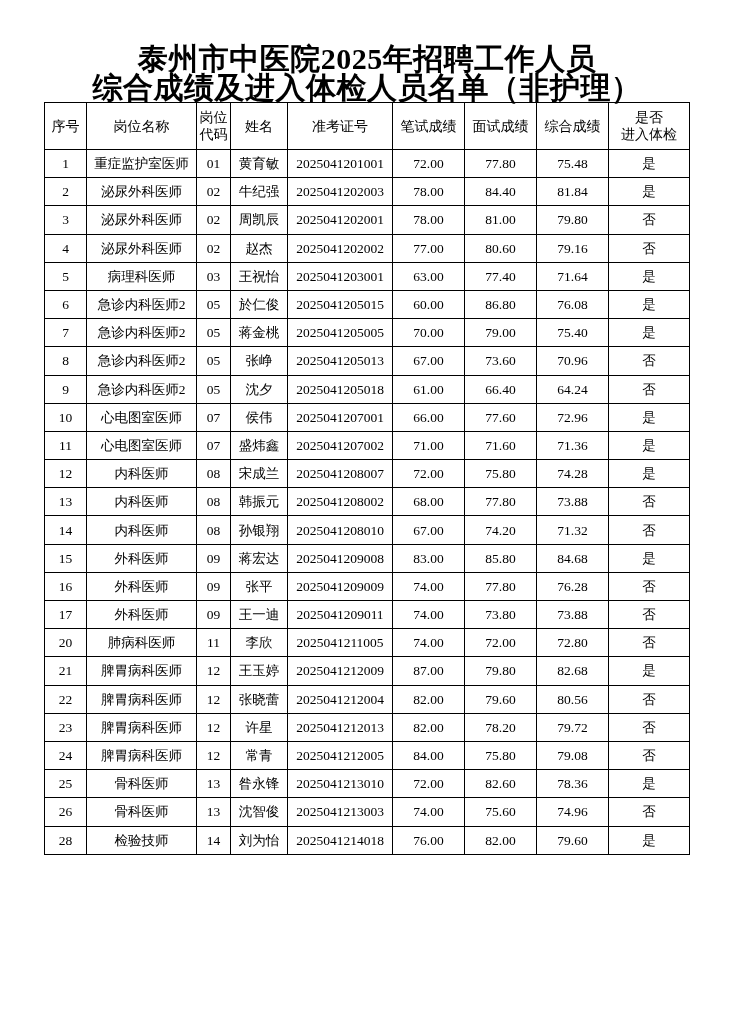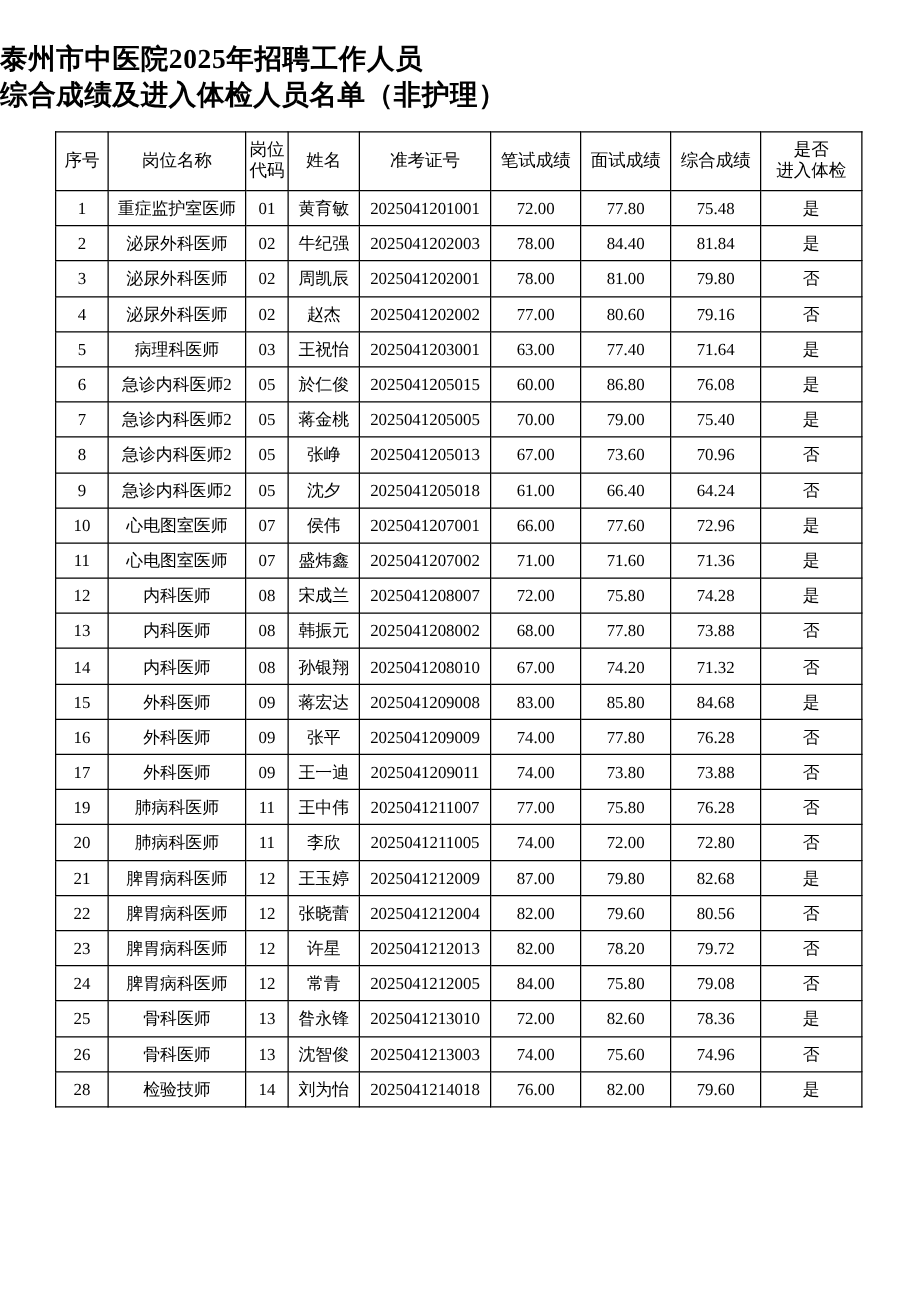--- a/index.html
+++ b/index.html
@@ -13,30 +13,31 @@
     font-family: "Liberation Serif", "DejaVu Serif", serif;
     color: #000000;
     overflow: hidden;
   }
   .page {
     width: 734px;
     height: 1034px;
     position: relative;
   }
   .page-title {
+    text-align: center;
     font-weight: bold;
-    font-size: 22px;
+    font-size: 30px;
     line-height: 29px;
-    padding-top: 32px;
+    padding-top: 44px;
     letter-spacing: 0.5px;
   }
   table.score-table {
     border-collapse: collapse;
     table-layout: fixed;
-    margin: 15px auto 0 auto;
+    margin: 0 auto 0 auto;
     width: 645px;
   }
   .score-table th,
   .score-table td {
     border: 1.5px solid #000000;
     text-align: center;
     vertical-align: middle;
     padding: 0 1px;
     overflow: hidden;
   }
@@ -272,31 +273,20 @@
           <td>外科医师</td>
           <td>09</td>
           <td>王一迪</td>
           <td>2025041209011</td>
           <td>74.00</td>
           <td>73.80</td>
           <td>73.88</td>
           <td>否</td>
         </tr>
         <tr>
-          <td>19</td>
-          <td>肺病科医师</td>
-          <td>11</td>
-          <td>王中伟</td>
-          <td>2025041211007</td>
-          <td>77.00</td>
-          <td>75.80</td>
-          <td>76.28</td>
-          <td>否</td>
-        </tr>
-        <tr>
           <td>20</td>
           <td>肺病科医师</td>
           <td>11</td>
           <td>李欣</td>
           <td>2025041211005</td>
           <td>74.00</td>
           <td>72.00</td>
           <td>72.80</td>
           <td>否</td>
         </tr>

